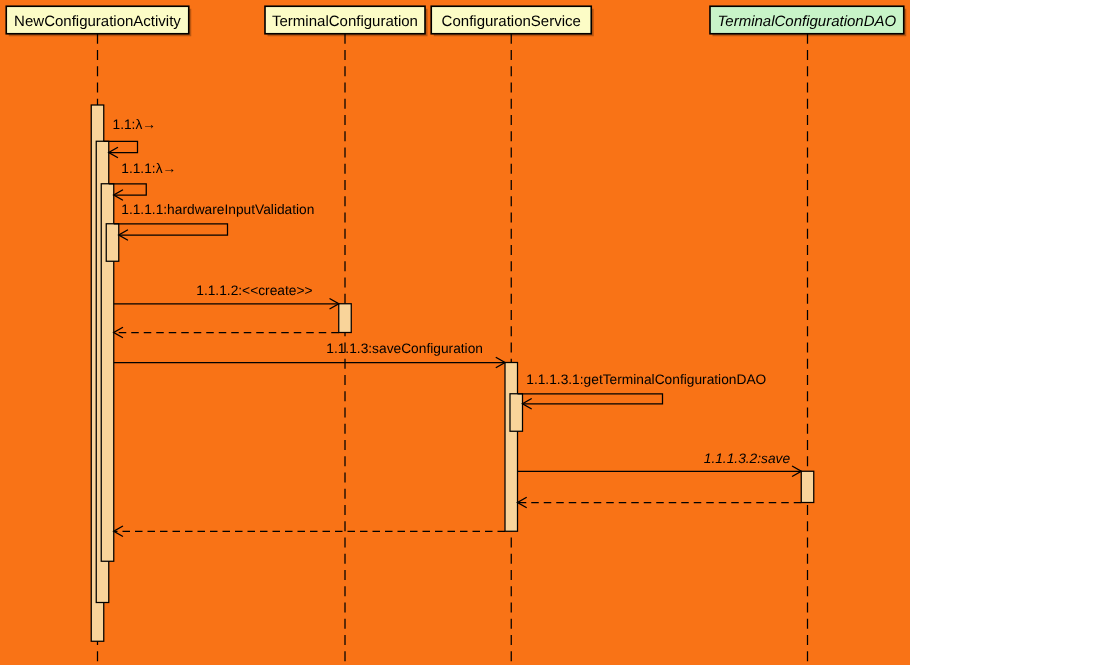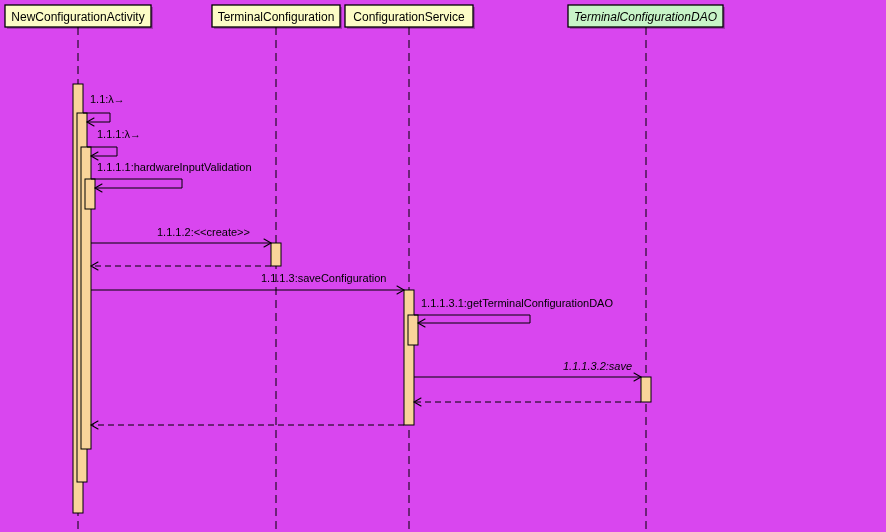--- a/index.html
+++ b/index.html
@@ -2,23 +2,23 @@
 <html><head>
 <meta charset="utf-8">
 <style>
   html, body {
     margin: 0;
     padding: 0;
     background: #ffffff;
   }
   .stage {
     position: relative;
-    width: 886px;
+    width: 728px;
     height: 532px;
-    background: #d946ef;
+    background: #f97316;
     overflow: hidden;
     font-family: "Liberation Sans", "DejaVu Sans", sans-serif;
   }
   svg { display: block; }
   .lifeline {
     stroke: #000000;
     stroke-width: 1;
     stroke-dasharray: 8 5;
     fill: none;
   }

